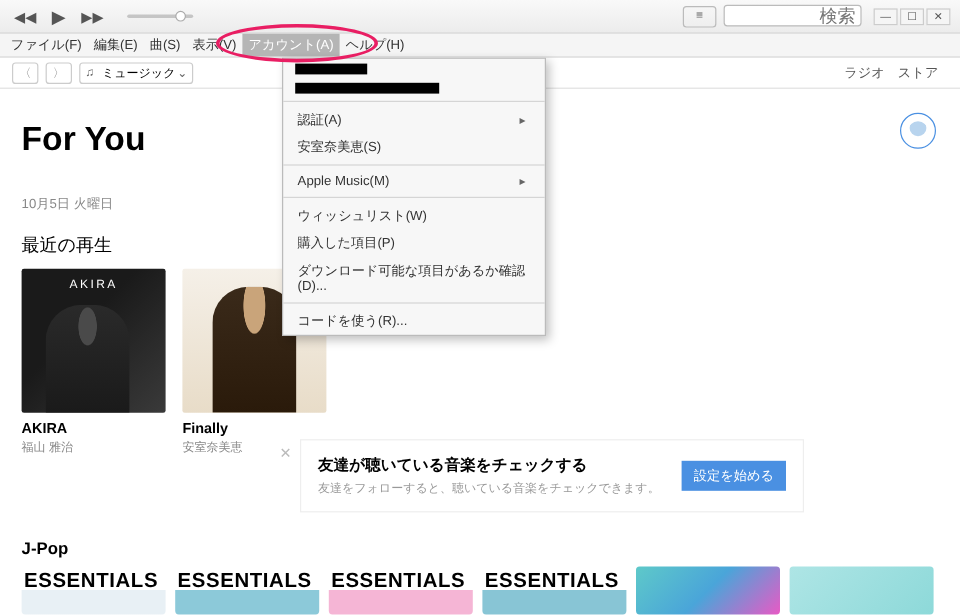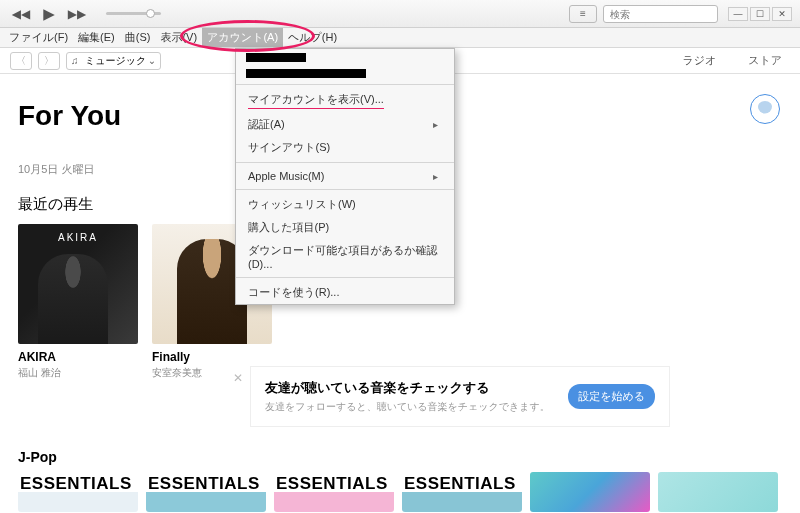--- a/index.html
+++ b/index.html
@@ -7,35 +7,35 @@
 .titlebar { height: 28px; background: linear-gradient(#f9f9f9,#ececec); border-bottom: 1px solid #d0d0d0; display: flex; align-items: center; position: relative; }
 .pb-controls { display: flex; gap: 6px; margin-left: 10px; }
 .pb-btn { width: 22px; height: 18px; display: flex; align-items: center; justify-content: center; color: #555; font-size: 12px; }
 .play { font-size: 15px; }
 .vol { display: flex; align-items: center; margin-left: 18px; gap: 4px; }
 .vol-track { width: 55px; height: 3px; background: #c5c5c5; border-radius: 2px; position: relative; }
 .vol-thumb { position: absolute; top: -3px; left: 40px; width: 9px; height: 9px; background: #fff; border: 1px solid #aaa; border-radius: 50%; }
 .apple-logo { position: absolute; left: 50%; transform: translateX(-50%); color: #6b6b6b; font-size: 16px; }
 .tb-right { position: absolute; right: 8px; display: flex; align-items: center; gap: 6px; }
 .list-btn { width: 28px; height: 18px; border: 1px solid #bbb; border-radius: 3px; display: flex; align-items: center; justify-content: center; font-size: 10px; color: #666; }
-.search { width: 115px; height: 18px; border: 1px solid #bbb; border-radius: 3px; font-size: 10px; padding: 0 4px 0 6px; position: relative; background: #fff; }
+.search { width: 115px; height: 18px; border: 1px solid #bbb; border-radius: 3px; font-size: 15px; padding: 0 4px 0 6px; position: relative; background: #fff; text-align: right; }
 .search-wrap { position: relative; }
 .search-icon { position: absolute; left: 3px; top: 3px; font-size: 10px; color: #999; }
 .win-ctrl { display: flex; gap: 2px; margin-left: 4px; }
 .win-btn { width: 20px; height: 14px; border: 1px solid #ccc; background: #f5f5f5; font-size: 9px; display: flex; align-items: center; justify-content: center; color: #555; }
 .menubar { height: 20px; background: #f5f5f5; border-bottom: 1px solid #d8d8d8; display: flex; align-items: center; padding-left: 4px; font-size: 11px; color: #333; }
 .menu-item { padding: 2px 5px; cursor: default; }
 .menu-item.active { background: #b5b5b5; color: #fff; }
 .highlight-oval { position: absolute; top: 20px; left: 180px; width: 135px; height: 32px; border: 3px solid #e91e63; border-radius: 50%; pointer-events: none; z-index: 100; }
 .navbar { height: 26px; border-bottom: 1px solid #e0e0e0; display: flex; align-items: center; padding: 0 10px; gap: 6px; font-size: 11px; }
 .nav-btn { width: 22px; height: 18px; border: 1px solid #ccc; border-radius: 3px; display: flex; align-items: center; justify-content: center; color: #888; font-size: 10px; }
 .dropdown { height: 18px; border: 1px solid #ccc; border-radius: 3px; padding: 0 14px 0 18px; display: flex; align-items: center; position: relative; font-size: 10px; }
 .dropdown::before { content: "♫"; position: absolute; left: 4px; font-size: 10px; color: #666; }
 .dropdown::after { content: "⌄"; position: absolute; right: 4px; font-size: 10px; color: #666; }
-.nav-links { position: absolute; right: 18px; display: flex; gap: 32px; font-size: 11px; color: #555; }
+.nav-links { position: absolute; right: 18px; display: flex; gap: 11px; font-size: 11px; color: #555; }
 .content { padding: 16px 18px; position: relative; }
 h1 { font-size: 28px; font-weight: bold; margin-top: 10px; }
 .date { font-size: 11px; color: #888; margin-top: 30px; }
 .section-title { font-size: 15px; font-weight: normal; margin-top: 18px; }
 .albums { display: flex; gap: 14px; margin-top: 10px; }
 .album { width: 120px; }
 .album-art { width: 120px; height: 120px; background: #333; border-radius: 2px; position: relative; overflow: hidden; }
 .art1 { background: linear-gradient(135deg,#1a1a1a 40%,#3a3a3a); }
 .art1-label { position: absolute; top: 8px; left: 50%; transform: translateX(-50%); color: #fff; font-size: 10px; letter-spacing: 2px; }
 .art1-fig { position: absolute; bottom: 0; left: 20px; width: 70px; height: 90px; background: radial-gradient(ellipse at 50% 20%, #4a4a4a 15%, transparent 16%), linear-gradient(#2a2a2a,#1a1a1a); border-radius: 30px 30px 0 0; }
@@ -49,21 +49,21 @@
 .dm-item { padding: 4px 16px 4px 12px; display: flex; justify-content: space-between; align-items: center; color: #333; cursor: default; }
 .dm-item.redacted { height: 16px; position: relative; }
 .dm-item.redacted::before { content: ""; position: absolute; left: 10px; width: var(--w,90px); height: 9px; background: #000; }
 .dm-sep { height: 1px; background: #d5d5d5; margin: 3px 0; }
 .dm-underline { border-bottom: 1.5px solid #e91e63; display: inline-block; padding-bottom: 1px; }
 .arrow { color: #666; font-size: 10px; }
 .promo { position: absolute; top: 366px; left: 250px; width: 420px; padding: 12px 14px; background: #fff; border: 1px solid #eee; display: flex; align-items: center; justify-content: space-between; }
 .promo-x { position: absolute; left: -18px; top: 4px; color: #bbb; font-size: 12px; }
 .promo-txt .p1 { font-size: 13px; font-weight: bold; }
 .promo-txt .p2 { font-size: 10px; color: #999; margin-top: 3px; }
-.promo-btn { background: #4a90e2; color: #fff; font-size: 11px; padding: 5px 10px; border-radius: 12px; }
+.promo-btn { background: #4a90e2; color: #fff; font-size: 11px; padding: 5px 10px; border-radius: 0; }
 .jpop { position: absolute; top: 449px; left: 18px; font-size: 14px; font-weight: bold; }
 .essentials { position: absolute; top: 472px; left: 18px; display: flex; gap: 8px; }
 .ess { width: 120px; height: 40px; background: #fff; position: relative; overflow: hidden; border-radius: 3px; }
 .ess-label { position: absolute; top: 2px; left: 2px; font-size: 17px; font-weight: 900; letter-spacing: 0.5px; }
 .ess1 { background: linear-gradient(#fff 50%, #e8f0f5 50%); }
 .ess2 { background: linear-gradient(#fff 50%, #8cc9d9 50%); }
 .ess3 { background: linear-gradient(#fff 50%, #f5b5d5 50%); }
 .ess4 { background: linear-gradient(#fff 50%, #88c5d5 50%); }
 .ess5 { background: linear-gradient(135deg,#5ec9c9,#4aa5d9,#e85ac5); }
 .ess6 { background: linear-gradient(135deg,#aee5e5,#8dd9d9); }
@@ -118,28 +118,25 @@
     <span>ラジオ</span>
     <span>ストア</span>
   </div>
 </div>
 
 <div class="dropdown-menu">
   <div class="dm-item redacted" style="--w:60px"></div>
   <div class="dm-item redacted" style="--w:120px"></div>
   <div class="dm-sep"></div>
   <div class="dm-item">
-      <span class="dm-underline">マイアカウントを表示(V)...</span>
-    </div>
-  <div class="dm-item">
       <span>認証(A)</span>
       <span class="arrow">▸</span>
     </div>
   <div class="dm-item">
-      <span>サインアウト(S)</span>
+      <span>安室奈美恵(S)</span>
     </div>
   <div class="dm-sep"></div>
   <div class="dm-item">
       <span>Apple Music(M)</span>
       <span class="arrow">▸</span>
     </div>
   <div class="dm-sep"></div>
   <div class="dm-item">
       <span>ウィッシュリスト(W)</span>
     </div>

